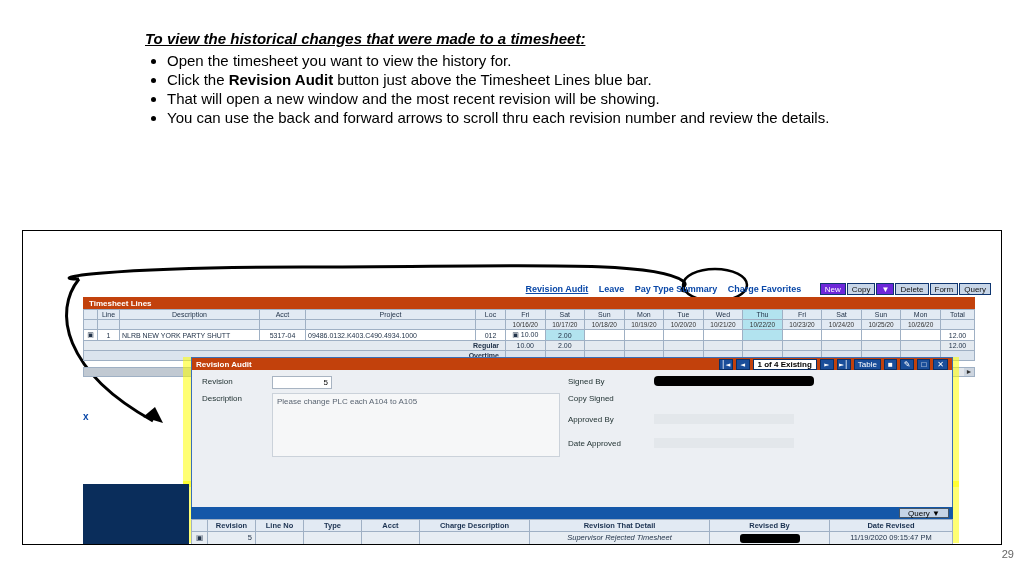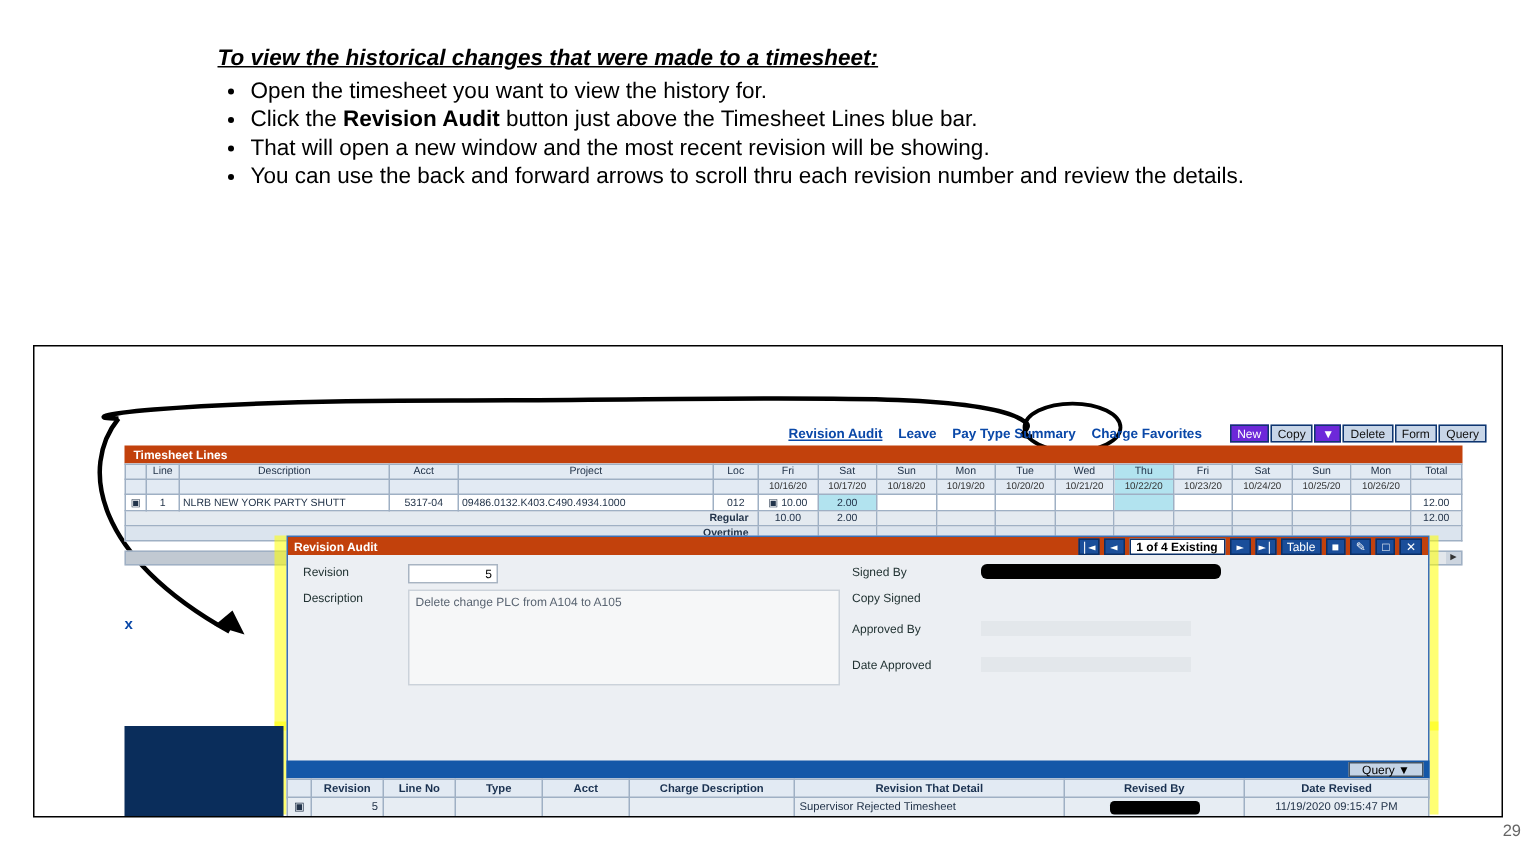--- a/index.html
+++ b/index.html
@@ -66,21 +66,21 @@
   .panel .body .blank { background: #e3e7eb; height: 10px; width: 140px; display: inline-block; }
   .panel .body .redacted { display: inline-block; width: 160px; height: 10px; background: #000; border-radius: 4px; }
 
   
   .detailbar { position: absolute; left: 168px; width: 762px; top: 276px; height: 12px; background: #1457a8; }
   .detailbar .qbtn { float: right; margin: 1px 4px 0 0; font-size: 8px; background: #c5d4e6; border: 1px solid #456; padding: 0 8px; height: 10px; }
   table.dgrid { position: absolute; left: 168px; width: 762px; top: 288px; border-collapse: collapse; table-layout: fixed; background: #fff; }
   table.dgrid th, table.dgrid td { border: 1px solid #9fb0c4; font-size: 7.5px; padding: 1px 3px; text-align: center; white-space: nowrap; overflow: hidden; }
   table.dgrid th { background: #e2eaf3; font-weight: bold; color: #1a3150; }
   table.dgrid td { background: #e7edf3; }
-  table.dgrid td.txt { text-align: left; }
+  table.dgrid td.txt { text-align: center; font-style: italic; }
   .blackblob { display: inline-block; width: 60px; height: 9px; background: #000; border-radius: 3px; vertical-align: middle; }
 
   
   .hlbar { position: absolute; background: rgba(255,255,0,.55); width: 10px; }
 
   
   .leftblock { position: absolute; left: 60px; top: 253px; width: 106px; height: 60px; background: #0a2d5b; }
 
   .xmark { position: absolute; font-weight: bold; font-size: 10px; color: #0a48a8; }
 </style>
@@ -249,21 +249,21 @@
       </span>
     </div>
     <div class="body">
       <div class="lab">Revision</div>
       <div><input type="text" style="text-align: right;" value="5"></div>
       <div class="lab">Signed By</div>
       <div class="signedval"><span class="redacted"></span></div>
 
       <div class="lab">Description</div>
       <div style="grid-row:span 3">
-          <div class="textarea">Delete change PLC from A104 to A105</div>
+          <div class="textarea">Please change PLC each A104 to A105</div>
         </div>
       <div class="lab">Copy Signed</div>
 
       <div class="lab" style="grid-column:3">Approved By</div>
       <div><span class="blank"></span></div>
 
       <div class="lab" style="grid-column:3">Date Approved</div>
       <div><span class="blank"></span></div>
     </div>
   </div>

